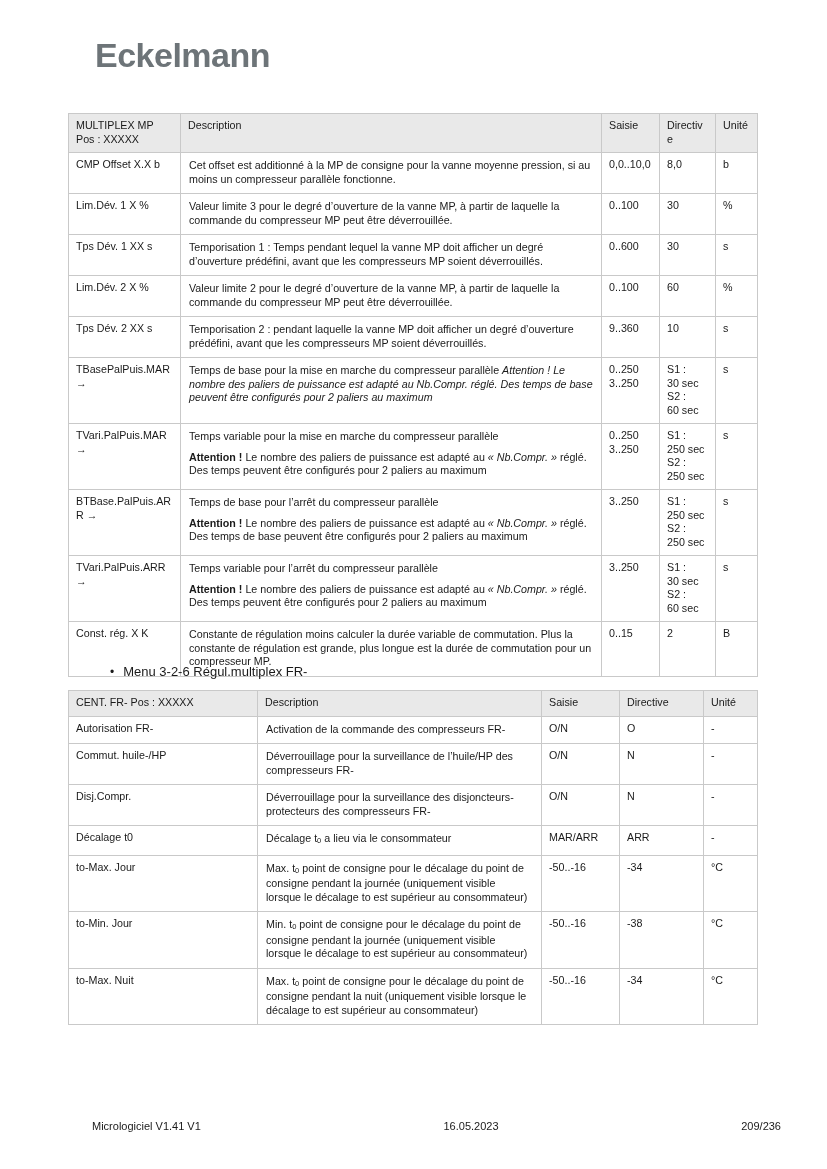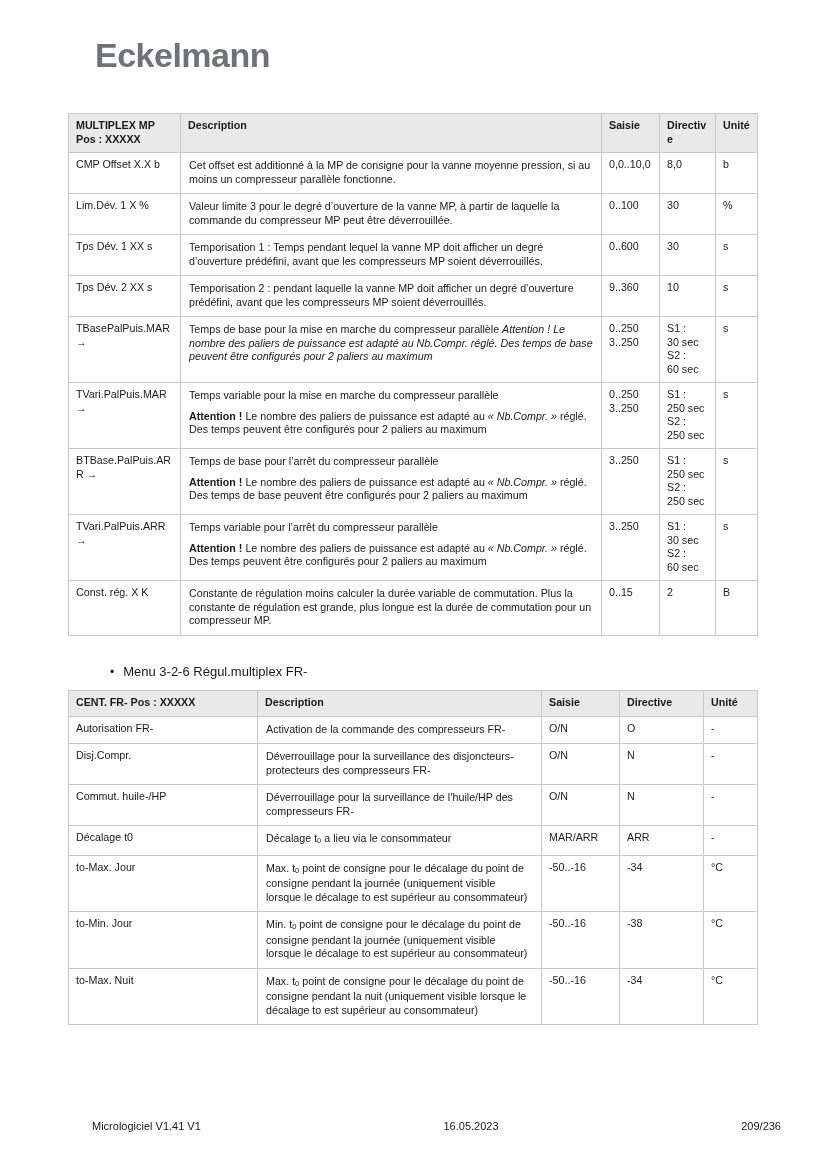--- a/index.html
+++ b/index.html
@@ -36,21 +36,21 @@
   .ptable th, .ptable td {
     border: 1px solid #c9c9c9;
     padding: 5px 7px 6px 7px;
     vertical-align: top;
     text-align: left;
     font-weight: normal;
     word-wrap: break-word;
   }
   .ptable th {
     background: #e9e9e9;
-    font-weight: bold;
+    font-weight: normal;
     white-space: pre-line;
   }
   .ptable td.pre { white-space: pre-line; }
   .ptable p.para { margin: 1px; }
   .ptable p.para + p.para { margin-top: 7px; }
   .b { font-weight: bold; }
   .i { font-style: italic; }
   .sub { font-size: 7.5px; vertical-align: -1px; }
   .menu-line {
     position: absolute;
@@ -120,20 +120,29 @@
         <tr>
           <td class="pre">Tps Dév. 1 XX s</td>
           <td>
             <p class="para"><span>Temporisation 1 : Temps pendant lequel la vanne MP doit afficher un degré d’ouverture prédéfini, avant que les compresseurs MP soient déverrouillés.</span></p>
           </td>
           <td class="pre">0..600</td>
           <td class="pre">30</td>
           <td class="pre">s</td>
         </tr>
         <tr>
+          <td class="pre">Lim.Dév. 2 X %</td>
+          <td>
+            <p class="para"><span>Valeur limite 2 pour le degré d’ouverture de la vanne MP, à partir de laquelle la commande du compresseur MP peut être déverrouillée.</span></p>
+          </td>
+          <td class="pre">0..100</td>
+          <td class="pre">60</td>
+          <td class="pre">%</td>
+        </tr>
+        <tr>
           <td class="pre">Tps Dév. 2 XX s</td>
           <td>
             <p class="para"><span>Temporisation 2 : pendant laquelle la vanne MP doit afficher un degré d’ouverture prédéfini, avant que les compresseurs MP soient déverrouillés.</span></p>
           </td>
           <td class="pre">9..360</td>
           <td class="pre">10</td>
           <td class="pre">s</td>
         </tr>
         <tr>
           <td class="pre">TBasePalPuis.MAR
@@ -229,32 +238,32 @@
         <tr>
           <td class="pre">Autorisation FR-</td>
           <td>
             <p class="para"><span>Activation de la commande des compresseurs FR-</span></p>
           </td>
           <td class="pre">O/N</td>
           <td class="pre">O</td>
           <td class="pre">-</td>
         </tr>
         <tr>
-          <td class="pre">Disj.Compr.</td>
-          <td>
-            <p class="para"><span>Déverrouillage pour la surveillance des disjoncteurs-protecteurs des compresseurs FR-</span></p>
+          <td class="pre">Commut. huile-/HP</td>
+          <td>
+            <p class="para"><span>Déverrouillage pour la surveillance de l’huile/HP des compresseurs FR-</span></p>
           </td>
           <td class="pre">O/N</td>
           <td class="pre">N</td>
           <td class="pre">-</td>
         </tr>
         <tr>
-          <td class="pre">Commut. huile-/HP</td>
-          <td>
-            <p class="para"><span>Déverrouillage pour la surveillance de l’huile/HP des compresseurs FR-</span></p>
+          <td class="pre">Disj.Compr.</td>
+          <td>
+            <p class="para"><span>Déverrouillage pour la surveillance des disjoncteurs-protecteurs des compresseurs FR-</span></p>
           </td>
           <td class="pre">O/N</td>
           <td class="pre">N</td>
           <td class="pre">-</td>
         </tr>
         <tr>
           <td class="pre">Décalage t0</td>
           <td>
             <p class="para"><span>Décalage t</span><span class="sub">0</span><span> a lieu via le consommateur</span></p>
           </td>

